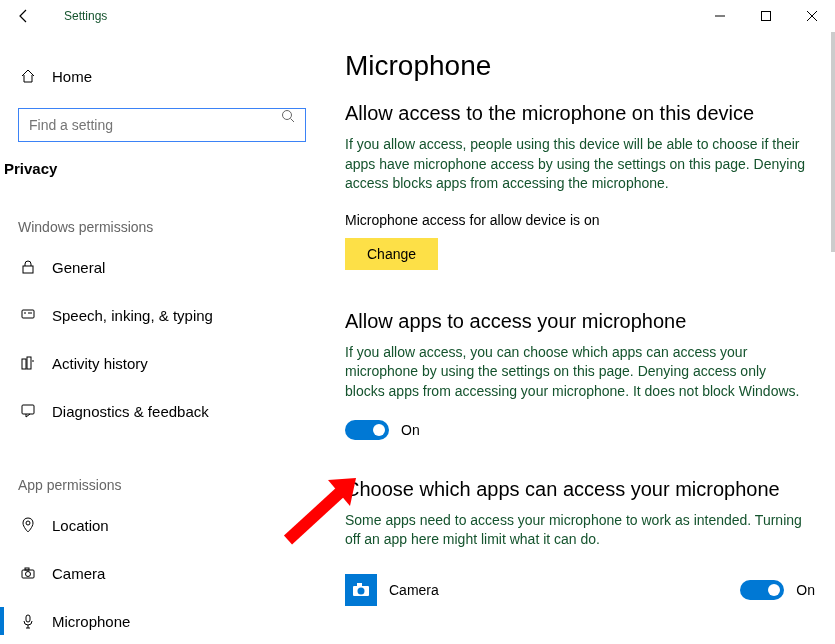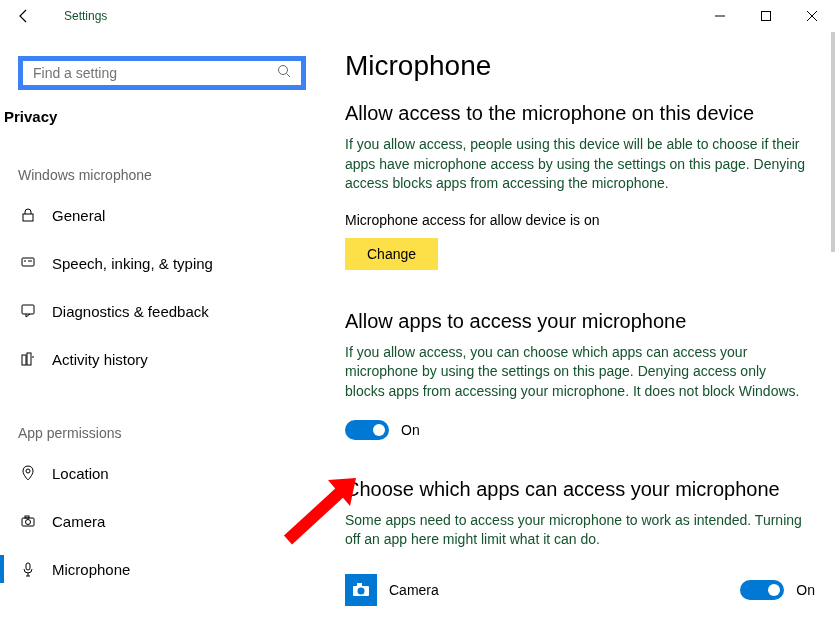--- a/index.html
+++ b/index.html
@@ -67,24 +67,23 @@
     .home-row .icon {
       width: 20px;
       margin-right: 14px;
       display: flex;
       align-items: center;
       justify-content: center;
     }
     .search-box {
       margin: 0 18px 18px;
       height: 34px;
-      border: 5px solid #3b82f6;
+      border: 1px solid #3b82f6;
       background: #fff;
       display: flex;
-      align-items: center;
       padding: 0 10px;
     }
     .search-input {
       border: none;
       outline: none;
       flex: 1;
       font-size: 14px;
       color: #666;
       background: transparent;
     }
@@ -259,34 +258,42 @@
     <div class="win-btn">
       <svg width="10" height="10">
           <path d="M0 0 L10 10 M10 0 L0 10" stroke="#000" stroke-width="1"></path>
         </svg>
     </div>
   </div>
 </div>
 
 <div class="container">
   <div class="sidebar">
+    <div class="home-row">
+      <span class="icon">
+        <svg width="16" height="16" viewBox="0 0 16 16">
+            <path d="M2 8 L8 2 L14 8 M4 7 V14 H12 V7" stroke="#000" stroke-width="1" fill="none"></path>
+          </svg>
+      </span>
+      <span>Home</span>
+    </div>
 
     <div class="search-box">
       <input class="search-input" placeholder="Find a setting" style="">
       <span class="search-icon">
         <svg width="14" height="14" viewBox="0 0 14 14">
             <circle cx="6" cy="6" r="4.5" stroke="#666" stroke-width="1" fill="none"></circle>
             <line x1="9.5" y1="9.5" x2="13" y2="13" stroke="#666" stroke-width="1"></line>
           </svg>
       </span>
     </div>
 
     <div class="breadcrumb">Privacy</div>
 
-    <div class="section-header">Windows microphone</div>
+    <div class="section-header">Windows permissions</div>
 
     <div class="nav-item">
       <span class="icon">
         <svg width="16" height="16" viewBox="0 0 16 16">
             <rect x="3" y="7" width="10" height="7" stroke="#000" stroke-width="1" fill="none"></rect>
             <path d="M5 7 V5 a3 3 0 0 1 6 0 V7" stroke="#000" stroke-width="1" fill="none"></path>
           </svg>
       </span>
       <span>General</span>
     </div>
@@ -298,36 +305,36 @@
             <line x1="4" y1="6" x2="6" y2="6" stroke="#000"></line>
             <line x1="8" y1="6" x2="12" y2="6" stroke="#000"></line>
           </svg>
       </span>
       <span>Speech, inking, &amp; typing</span>
     </div>
 
     <div class="nav-item">
       <span class="icon">
         <svg width="16" height="16" viewBox="0 0 16 16">
-            <rect x="2" y="2" width="12" height="9" rx="1" stroke="#000" stroke-width="1" fill="none"></rect>
-            <path d="M6 11 L6 14 L10 11" stroke="#000" stroke-width="1" fill="none"></path>
-          </svg>
-      </span>
-      <span>Diagnostics &amp; feedback</span>
-    </div>
-
-    <div class="nav-item">
-      <span class="icon">
-        <svg width="16" height="16" viewBox="0 0 16 16">
             <rect x="2" y="4" width="4" height="10" stroke="#000" stroke-width="1" fill="none"></rect>
             <rect x="7" y="2" width="4" height="12" stroke="#000" stroke-width="1" fill="none"></rect>
             <line x1="12" y1="6" x2="14" y2="6" stroke="#000"></line>
           </svg>
       </span>
       <span>Activity history</span>
+    </div>
+
+    <div class="nav-item">
+      <span class="icon">
+        <svg width="16" height="16" viewBox="0 0 16 16">
+            <rect x="2" y="2" width="12" height="9" rx="1" stroke="#000" stroke-width="1" fill="none"></rect>
+            <path d="M6 11 L6 14 L10 11" stroke="#000" stroke-width="1" fill="none"></path>
+          </svg>
+      </span>
+      <span>Diagnostics &amp; feedback</span>
     </div>
 
     <div class="section-gap"></div>
 
     <div class="section-header">App permissions</div>
 
     <div class="nav-item">
       <span class="icon">
         <svg width="16" height="16" viewBox="0 0 16 16">
             <path d="M8 1 C5 1 3 3 3 6 C3 10 8 15 8 15 C8 15 13 10 13 6 C13 3 11 1 8 1 Z" stroke="#000" stroke-width="1" fill="none"></path>

